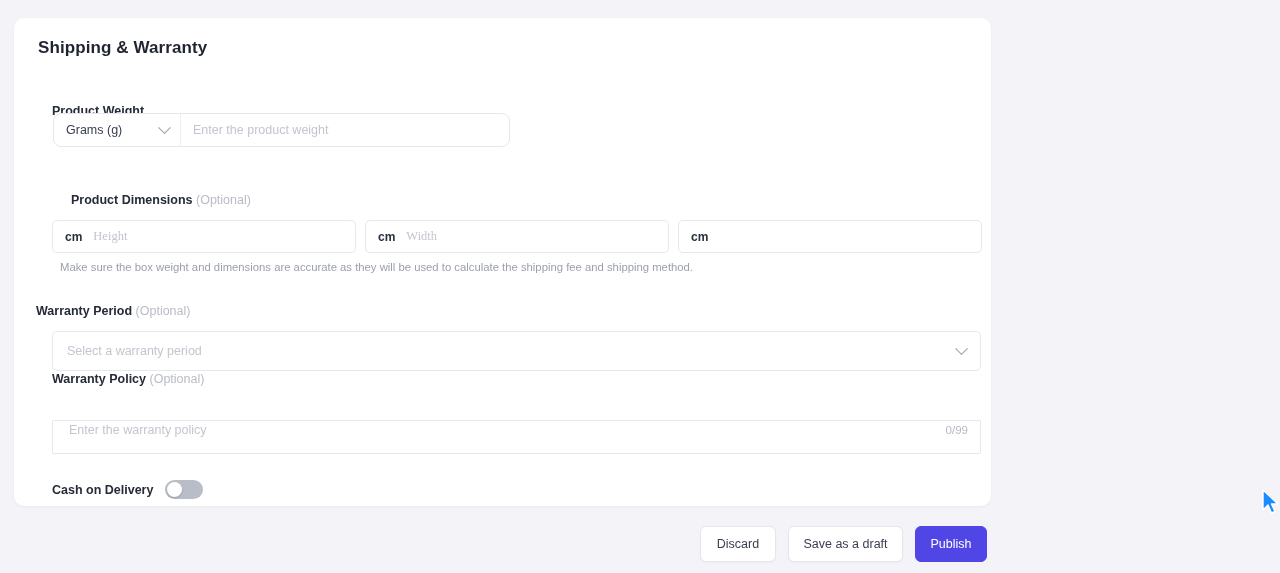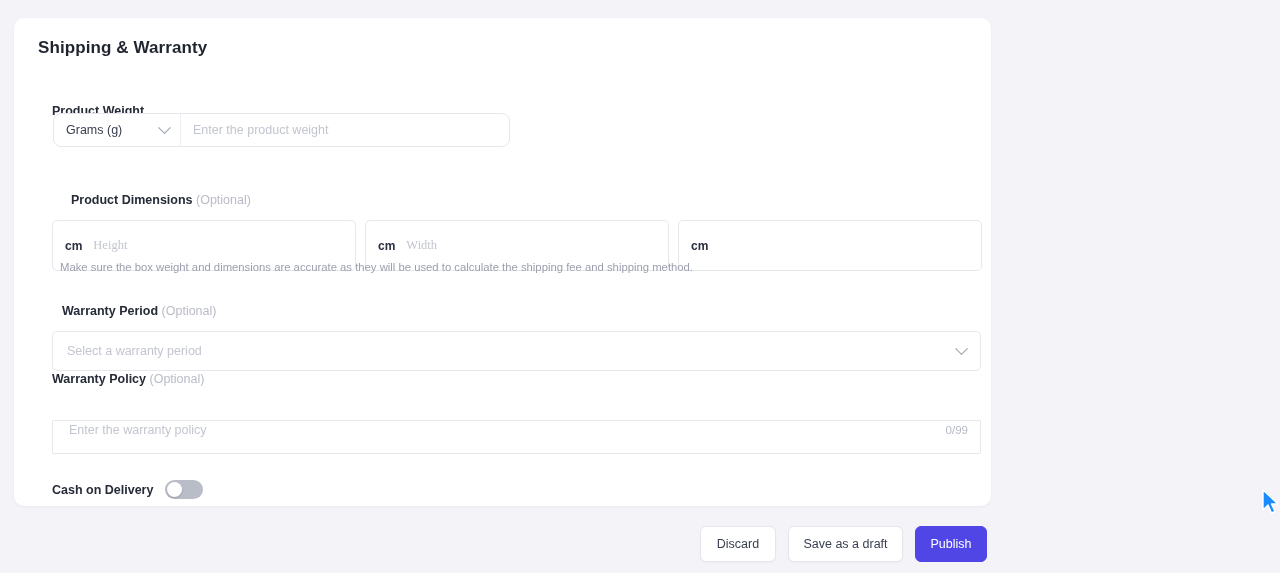--- a/index.html
+++ b/index.html
@@ -99,21 +99,21 @@
     height: 9px;
     border-right: 1.4px solid #9aa0ae;
     border-bottom: 1.4px solid #9aa0ae;
     transform: rotate(45deg) translate(-2px, -2px);
   }
 
   
   .dim-input-box {
     position: absolute;
     top: 202px;
-    height: 51px;
+    height: 33px;
     border: 1px solid #e7e8ee;
     border-radius: 5px;
     background: #fff;
     display: flex;
     align-items: center;
     padding: 0 12px;
   }
   .dim-unit {
     font-size: 12px;
     font-weight: 700;
@@ -308,21 +308,21 @@
       <span class="dim-unit">cm</span>
       <input class="dim-input" type="text" placeholder="Width" style="">
     </div>
 
     <div class="dim-input-box" style="left:664px; width:304px;">
       <span class="dim-unit">cm</span>
     </div>
 
     <div class="dim-help">Make sure the box weight and dimensions are accurate as they will be used to calculate the shipping fee and shipping method.</div>
 
-    <div class="field-label" style="left:48px; top:286px;">
+    <div class="field-label" style="left:22px; top:286px;">
       <span>Warranty Period</span>
       <span class="optional">(Optional)</span>
     </div>
 
     <div class="select-box">
       <span class="select-text">Select a warranty period</span>
       <span class="chev"></span>
     </div>
 
     <div class="field-label" style="left:38px; top:354px;">

